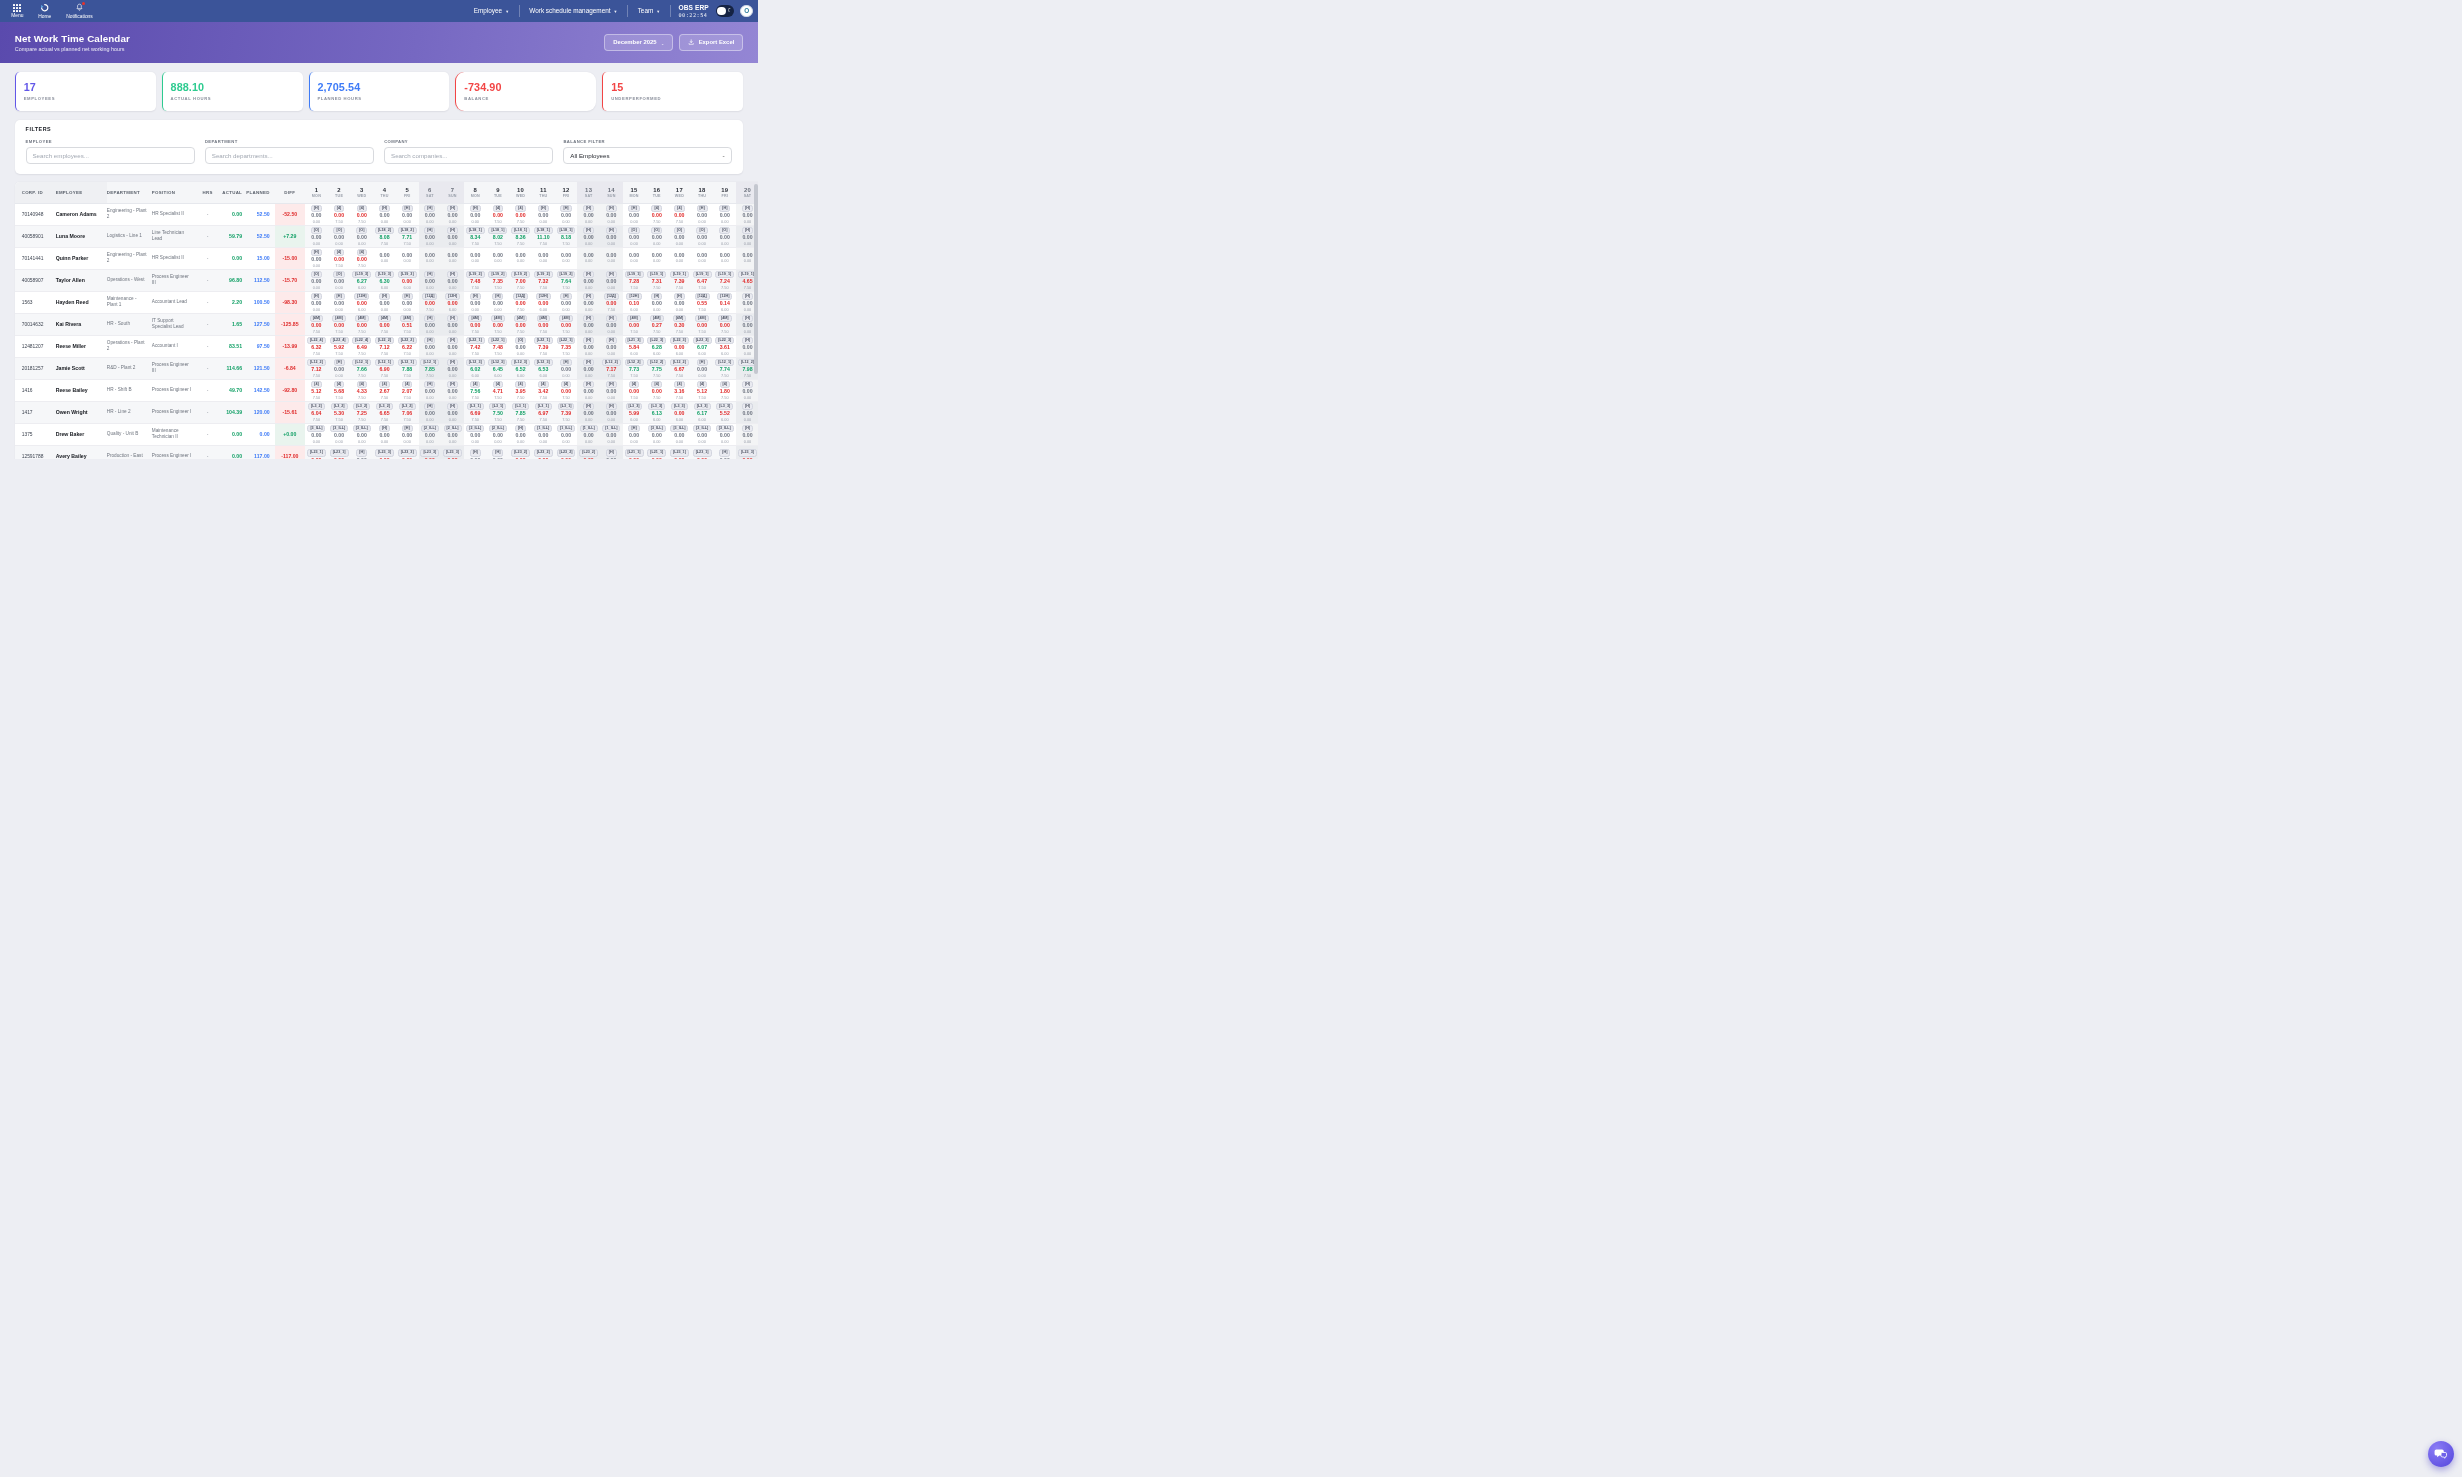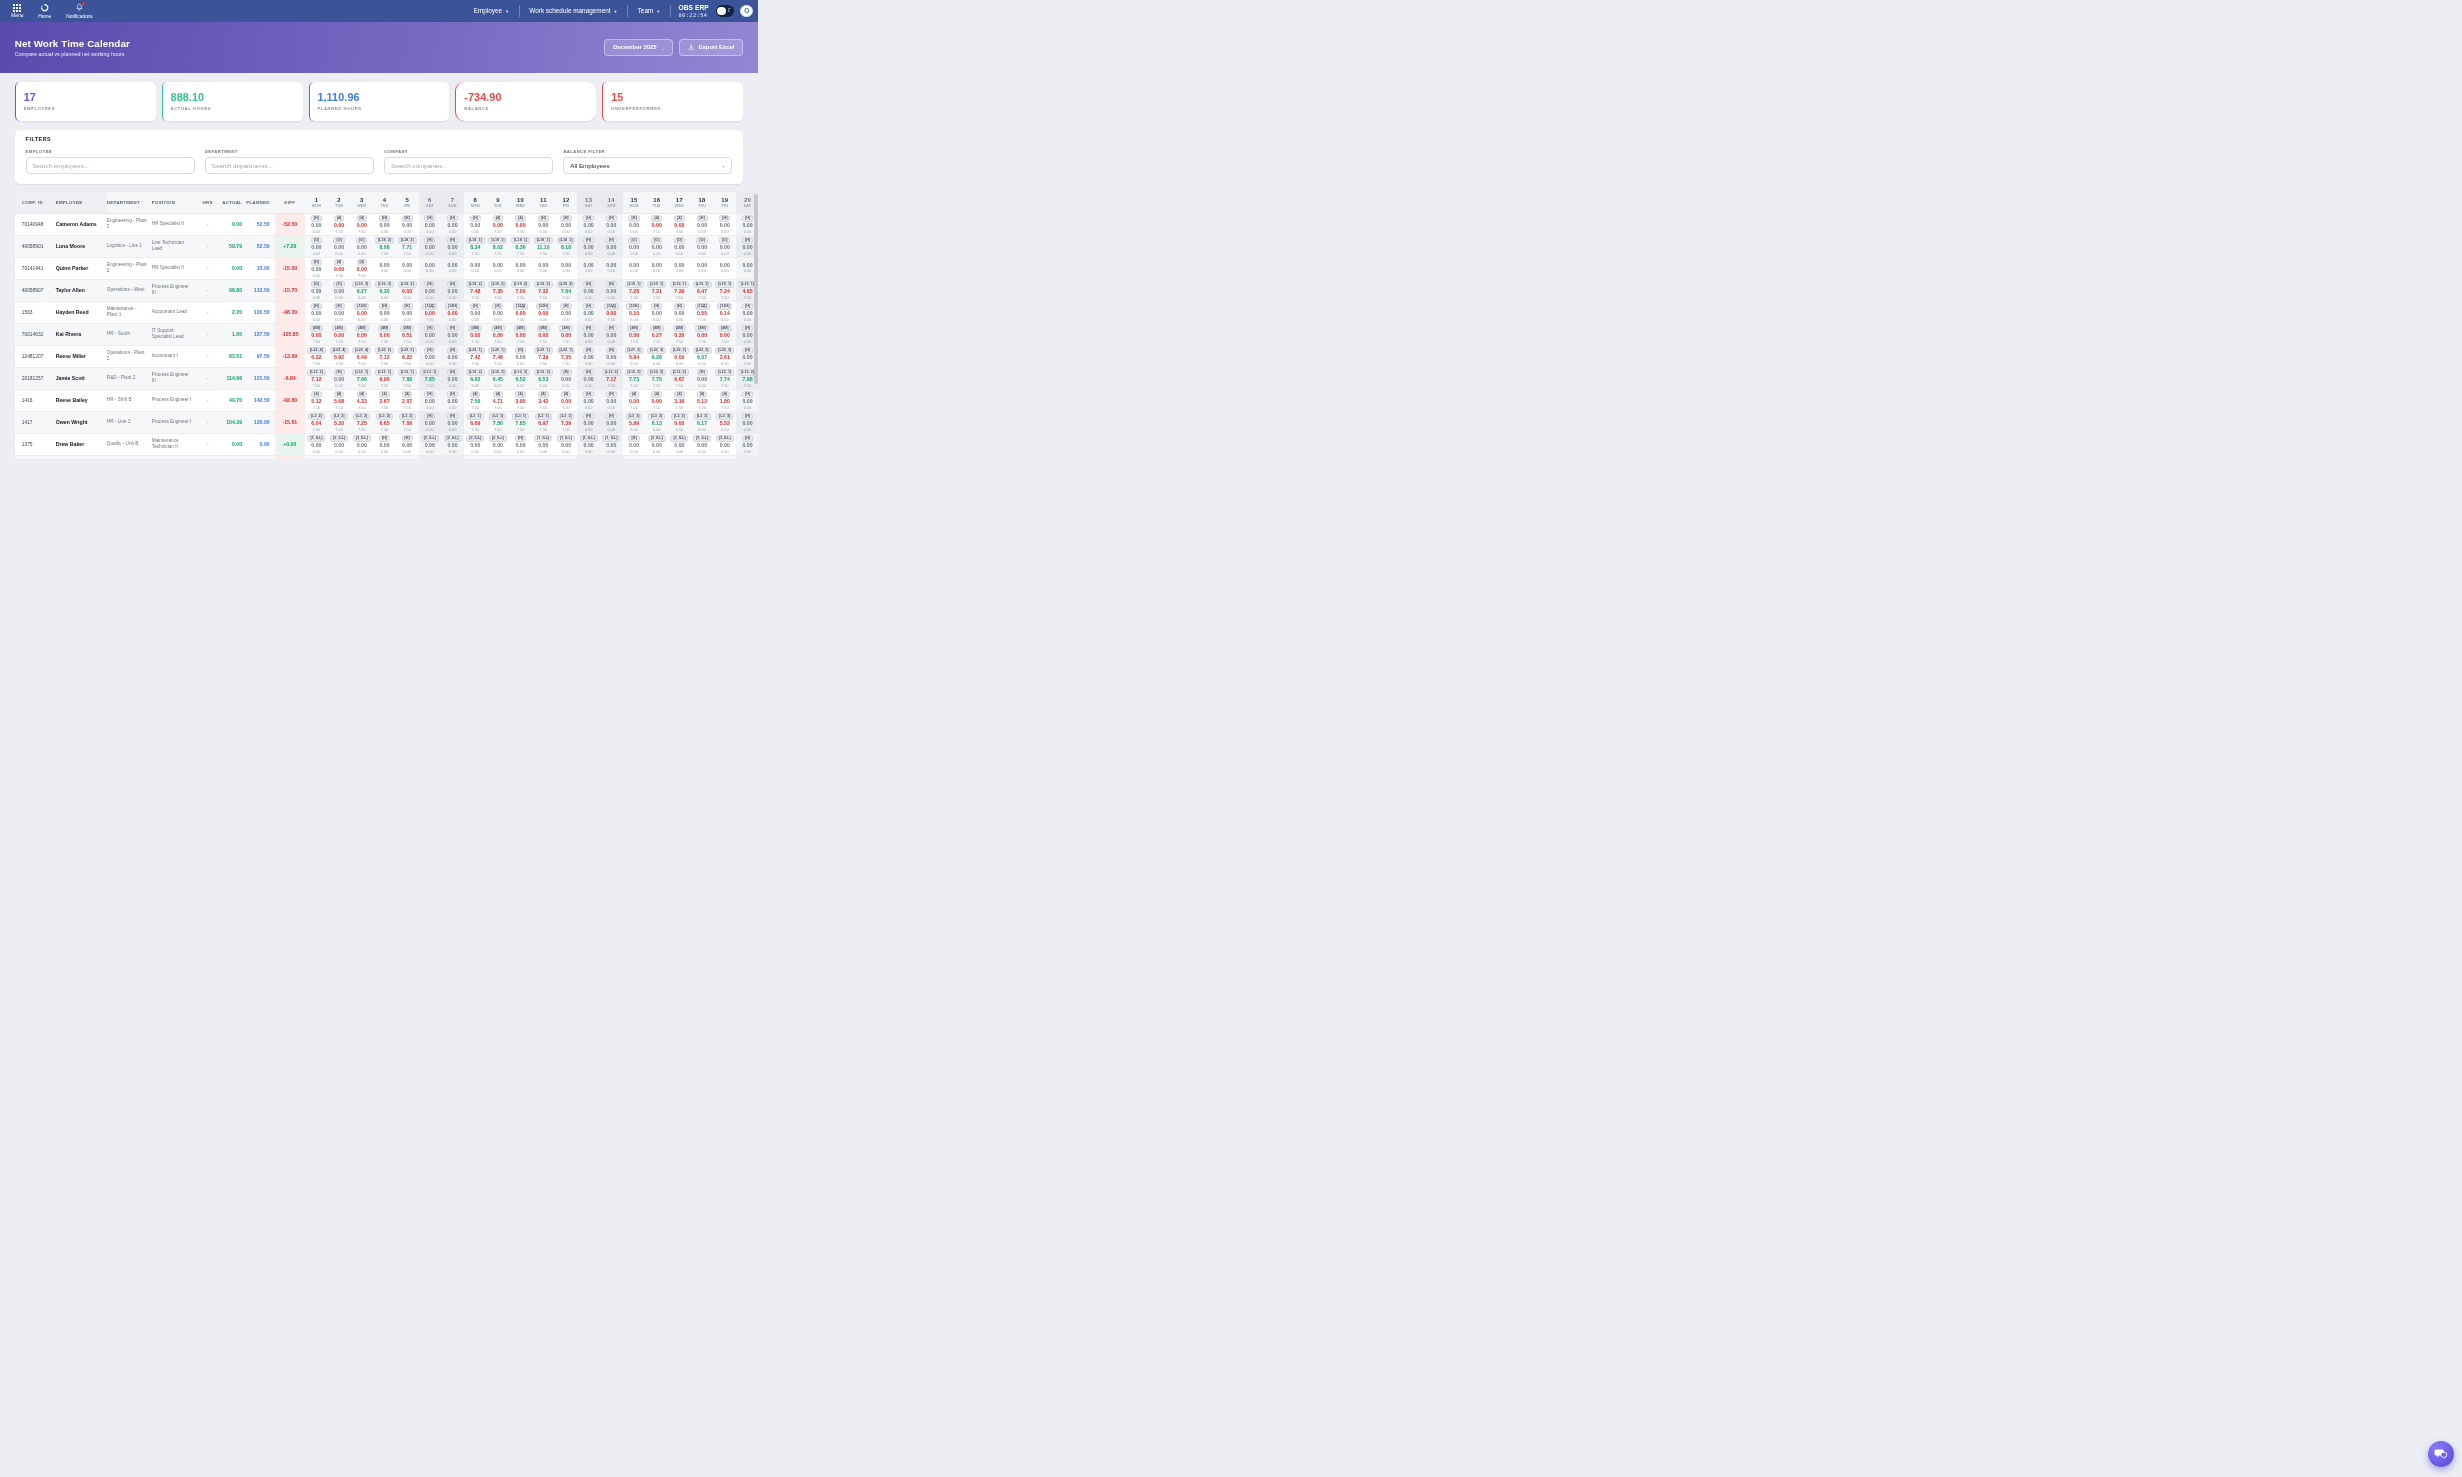--- a/index.html
+++ b/index.html
@@ -21,21 +21,21 @@
   .brand { text-align:left; line-height:1.25; margin-right:6.9px; }
   .brand-name { font-weight:bold; font-size:6.6px; letter-spacing:0.1px; }
   .brand-clock { font-family:"DejaVu Sans Mono", monospace; font-size:5.2px; letter-spacing:0.5px; opacity:.95; }
   .theme-toggle { width:18.7px; height:11.8px; border-radius:6.4px; background:#152343; position:relative; cursor:pointer; margin-right:5.9px; flex-shrink:0; }
   .theme-knob { position:absolute; left:1.5px; top:1.5px; width:8.9px; height:8.9px; border-radius:50%; background:#fff; }
   .theme-moon { position:absolute; right:2px; top:2px; font-size:5.4px; color:#fff; line-height:7.9px; }
   .avatar { width:12.8px; height:12.8px; border-radius:50%; background:#fff; color:#2e7e9c; font-weight:bold; font-size:6.4px;
     display:flex; align-items:center; justify-content:center; border:1px solid #cfd9e6; cursor:pointer; flex-shrink:0; }
 
   
-  .page-header { height:51px; background:linear-gradient(100deg,#5a4aad 0%,#7668c2 55%,#9486d4 100%);
+  .page-header { height:41px; background:linear-gradient(100deg,#5a4aad 0%,#7668c2 55%,#9486d4 100%);
     display:flex; align-items:center; padding:0 14.8px; color:#fff; }
   .page-title { font-size:9.8px; font-weight:800; letter-spacing:0.1px; }
   .page-sub { font-size:5.4px; opacity:.88; margin-top:2.5px; }
   .header-actions { margin-left:auto; display:flex; gap:5.9px; }
   .hbtn { background:rgba(255,255,255,.16); border:0.5px solid rgba(255,255,255,.40); border-radius:3.9px;
     padding:4.4px 7.9px; font-size:5.9px; font-weight:600; color:#fff; display:flex; align-items:center; gap:4.4px; cursor:pointer; white-space:nowrap; }
 
   
   .stats { margin:8.9px 14.8px 0; display:flex; gap:5.9px; }
   .stat-card { flex:1; background:#fff; border-radius:4.9px; height:39px; padding:4.9px 7.9px;
@@ -189,21 +189,21 @@
 <div class="stats" id="stats-row">
     <div class="stat-card" style="border-left-color: rgb(98, 87, 232);">
       <div class="stat-value" style="color: rgb(98, 87, 232);">17</div>
       <div class="stat-label">EMPLOYEES</div>
     </div>
     <div class="stat-card" style="border-left-color: rgb(46, 203, 144);">
       <div class="stat-value" style="color: rgb(46, 203, 144);">888.10</div>
       <div class="stat-label">ACTUAL HOURS</div>
     </div>
     <div class="stat-card" style="border-left-color: rgb(62, 123, 247);">
-      <div class="stat-value" style="color: rgb(62, 123, 247);">1,110.96</div>
+      <div class="stat-value" style="color: rgb(62, 123, 247);">2,705.54</div>
       <div class="stat-label">PLANNED HOURS</div>
     </div>
     <div class="stat-card" style="border-left-color: rgb(242, 69, 69); border-radius: 9px;">
       <div class="stat-value" style="color: rgb(242, 69, 69);">-734.90</div>
       <div class="stat-label">BALANCE</div>
     </div>
     <div class="stat-card" style="border-left-color: rgb(242, 69, 69);">
       <div class="stat-value" style="color: rgb(242, 69, 69);">15</div>
       <div class="stat-label">UNDERPERFORMED</div>
     </div>

